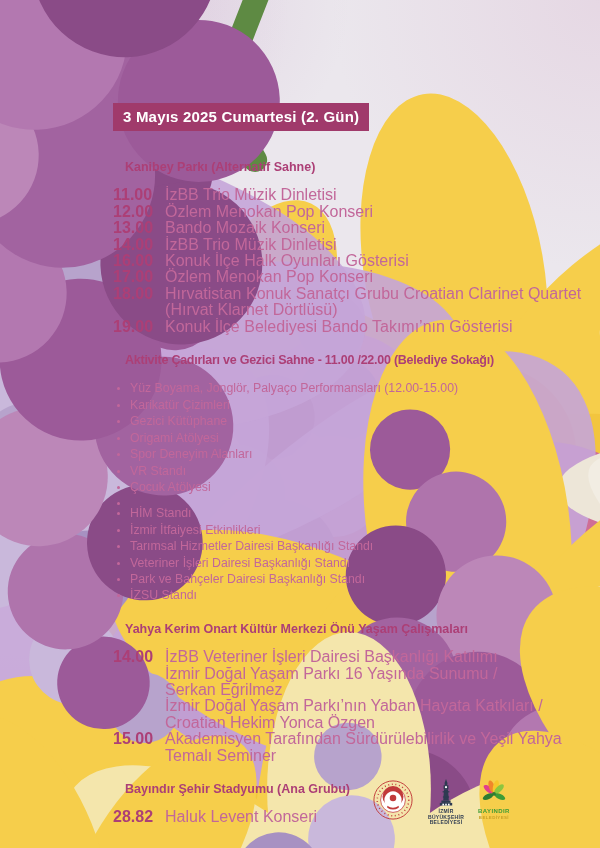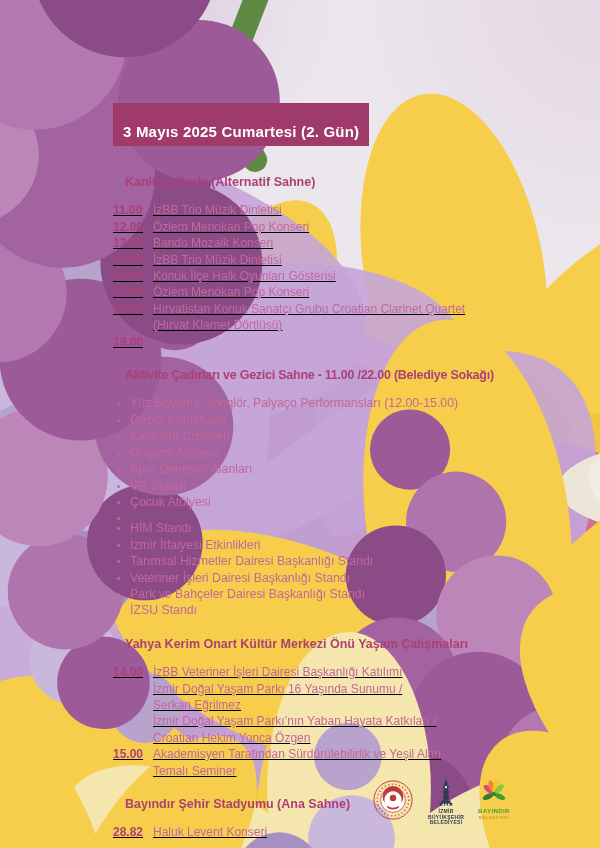--- a/index.html
+++ b/index.html
@@ -8,28 +8,28 @@
     background:
       radial-gradient(circle at 0% 0%, rgba(196,150,196,.28), transparent 28%),
       radial-gradient(circle at 100% 0%, rgba(214,170,200,.25), transparent 26%),
       radial-gradient(circle at 0% 100%, rgba(205,165,205,.22), transparent 26%),
       radial-gradient(circle at 100% 100%, rgba(205,160,195,.25), transparent 27%),
       radial-gradient(circle at 30% 0%, rgba(190,145,190,.18), transparent 18%),
       #EBE7ED;}
   .floral{position:absolute;left:0;top:0;width:600px;height:848px;z-index:1;pointer-events:none;}
   .content{position:absolute;left:113px;top:103px;width:400px;z-index:2;}
   .titlebar{display:inline-block;background:#A03A6B;color:#FFFFFF;font-size:15px;font-weight:bold;
-    padding:20px 10px 6px 10px;letter-spacing:.2px;margin-bottom:16px;}
+    padding:5px 10px 6px 10px;letter-spacing:.2px;margin-bottom:16px;}
   .sec{margin-bottom:17px;}
   .sec-heading{margin:12px;font-size:12.5px;font-weight:bold;color:#AC3F76;line-height:16.4px;white-space:nowrap;}
   .sec-heading.tight{letter-spacing:-0.25px;}
-  .row{display:flex;line-height:16.4px;font-size:12px;text-decoration:underline;}
+  .row{display:flex;line-height:16.4px;font-size:16px;}
   .time{flex:0 0 40px;font-weight:bold;color:#AC3F76;}
   .lines{color:#C2679A;}
-  .line{white-space:nowrap;}
+  .line{white-space:nowrap;margin-left:12px;}
   .brow{display:flex;line-height:16.4px;font-size:12.3px;color:#C2679A;}
   .dot{flex:0 0 3px;width:3px;height:3px;border-radius:50%;background:#C2679A;margin:7px 10px 0 4px;}
   .btext{white-space:nowrap;}
   .logos{position:absolute;left:372px;top:779px;z-index:2;display:flex;align-items:flex-start;gap:14px;}
   .logo{display:flex;flex-direction:column;align-items:center;}
   .logo-caption{text-align:center;font-weight:bold;}
   .cap-izmir{font-size:5px;line-height:5.6px;color:#2E3B52;letter-spacing:.3px;margin-top:2px;}
   .cap-bay1{font-size:6px;line-height:6.5px;color:#3F9C36;letter-spacing:.4px;margin-top:1px;}
   .cap-bay2{font-size:4.4px;line-height:5px;color:#C9A227;letter-spacing:.4px;}
 </style>
@@ -257,38 +257,41 @@
           </div>
           <div class="row">
             <span class="time">18.00</span>
             <span class="lines">
               <div class="line">Hırvatistan Konuk Sanatçı Grubu Croatian Clarinet Quartet</div>
               <div class="line">(Hırvat Klarnet Dörtlüsü)</div>
             </span>
           </div>
           <div class="row">
             <span class="time">19.00</span>
+            <span class="lines">
+              <div class="line">Konuk İlçe Belediyesi Bando Takımı’nın Gösterisi</div>
+            </span>
           </div>
         </div>
     </section>
 
     <section class="sec">
       <h2 class="sec-heading tight">Aktivite Çadırları ve Gezici Sahne - 11.00 /22.00 (Belediye Sokağı)</h2>
       <div class="sec-body">
           <div class="brow">
             <span class="dot"></span>
             <span class="btext">Yüz Boyama, Jonglör, Palyaço Performansları (12.00-15.00)</span>
           </div>
           <div class="brow">
             <span class="dot"></span>
+            <span class="btext">Karikatür Çizimleri</span>
+          </div>
+          <div class="brow">
+            <span class="dot"></span>
             <span class="btext">Gezici Kütüphane</span>
-          </div>
-          <div class="brow">
-            <span class="dot"></span>
-            <span class="btext">Karikatür Çizimleri</span>
           </div>
           <div class="brow">
             <span class="dot"></span>
             <span class="btext">Origami Atölyesi</span>
           </div>
           <div class="brow">
             <span class="dot"></span>
             <span class="btext">Spor Deneyim Alanları</span>
           </div>
           <div class="brow">
@@ -338,29 +341,29 @@
               <div class="line">İzBB Veteriner İşleri Dairesi Başkanlığı Katılımı</div>
               <div class="line">İzmir Doğal Yaşam Parkı 16 Yaşında Sunumu /</div>
               <div class="line">Serkan Eğrilmez</div>
               <div class="line">İzmir Doğal Yaşam Parkı’nın Yaban Hayata Katkıları /</div>
               <div class="line">Croatian Hekim Yonca Özgen</div>
             </span>
           </div>
           <div class="row">
             <span class="time">15.00</span>
             <span class="lines">
-              <div class="line">Akademisyen Tarafından Sürdürülebilirlik ve Yeşil Alan</div>
+              <div class="line">Akademisyen Tarafından Sürdürülebilirlik ve Yeşil Yahya</div>
               <div class="line">Temalı Seminer</div>
             </span>
           </div>
         </div>
     </section>
 
     <section class="sec">
-      <h2 class="sec-heading">Bayındır Şehir Stadyumu (Ana Sahne)</h2>
+      <h2 class="sec-heading">Bayındır Şehir Stadyumu (Ana Grubu)</h2>
       <div class="sec-body">
           <div class="row">
             <span class="time">28.82</span>
             <span class="lines">
               <div class="line">Haluk Levent Konseri</div>
             </span>
           </div>
         </div>
     </section>
   </div>

